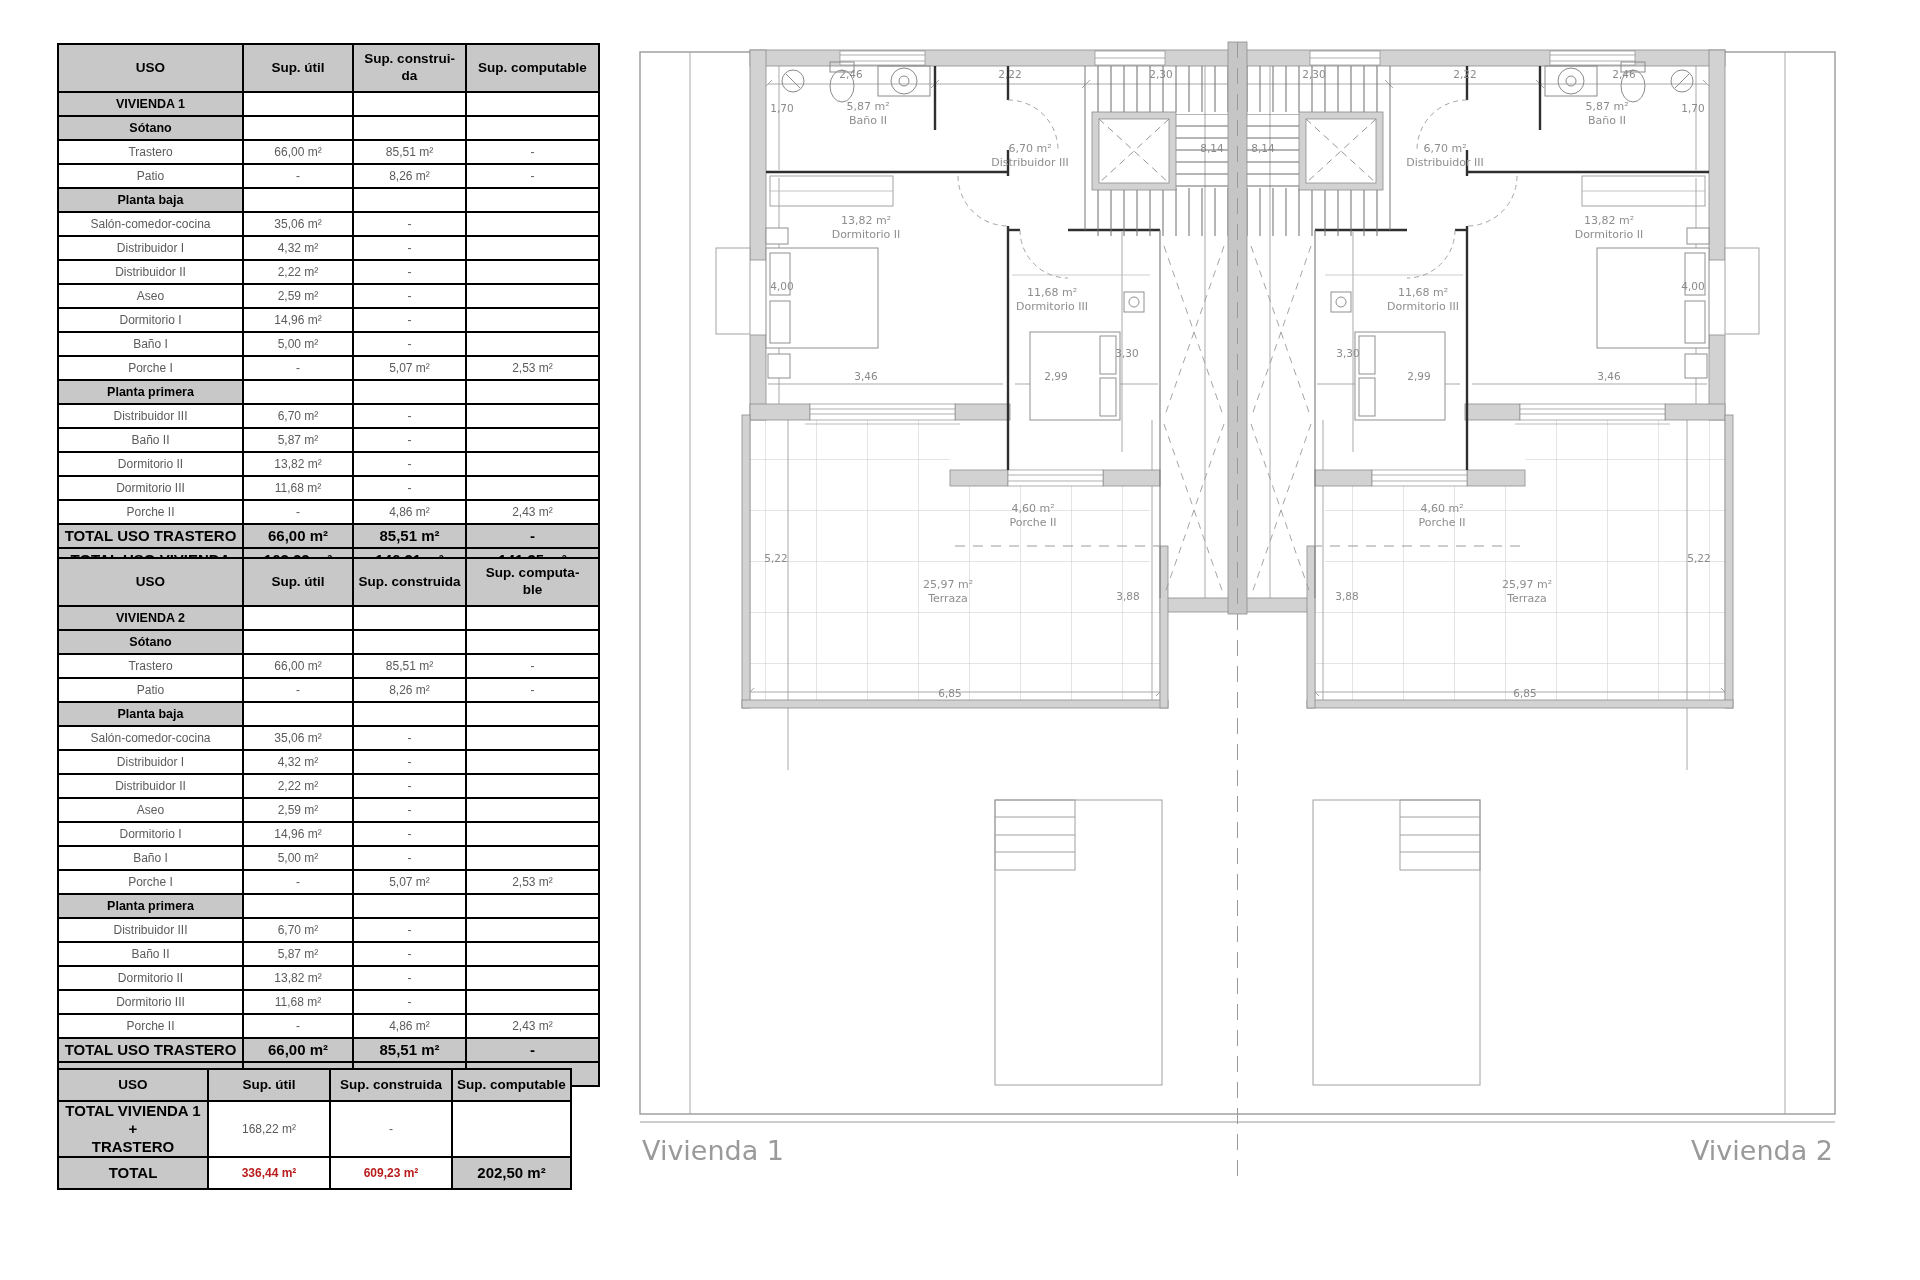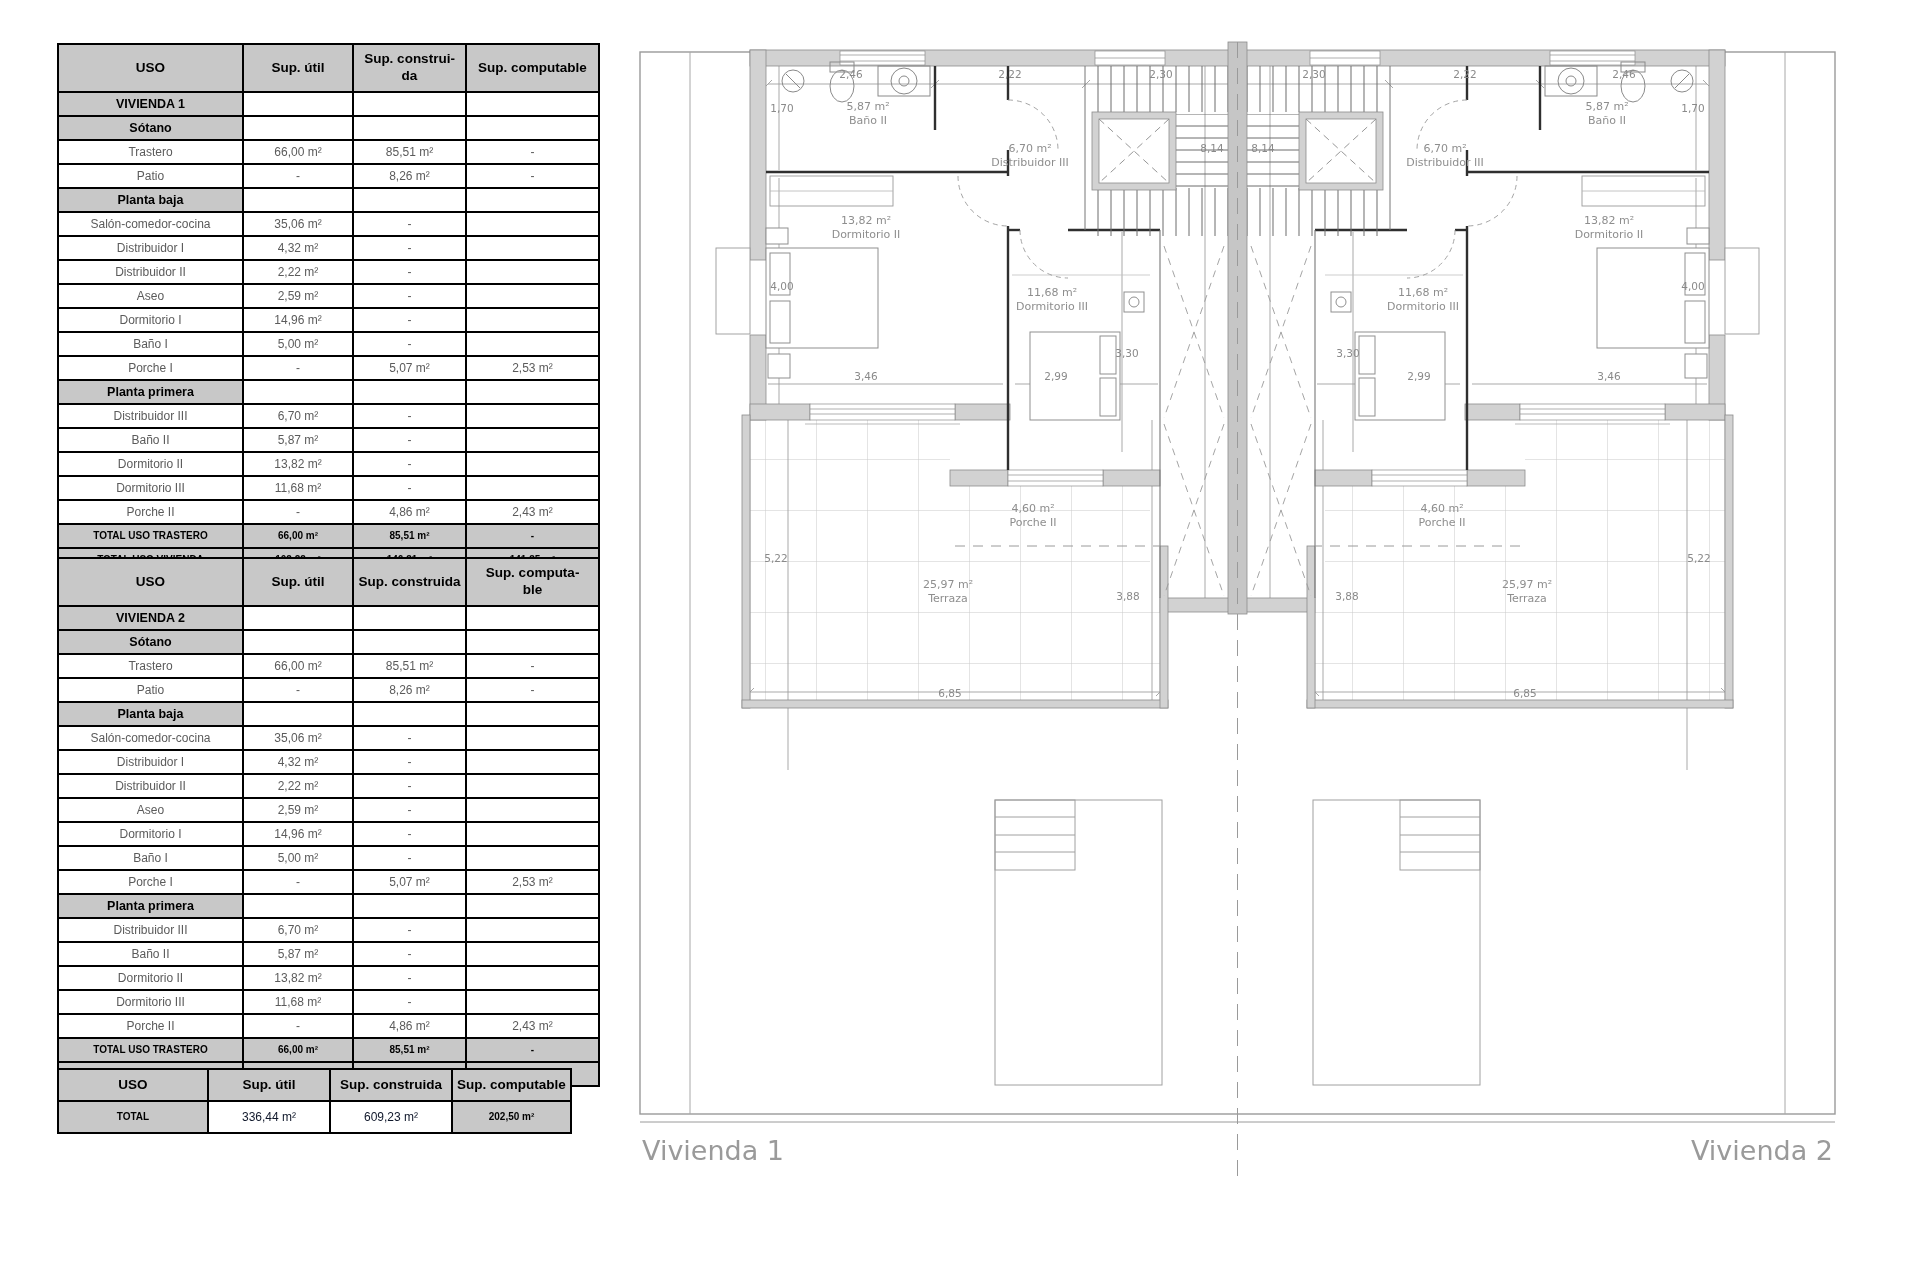--- a/index.html
+++ b/index.html
@@ -6,22 +6,22 @@
   #page{position:relative;width:1920px;height:1201px;background:#fff;overflow:hidden;
         font-family:"Liberation Sans",sans-serif;}
   
   .atable{position:absolute;border-collapse:collapse;table-layout:fixed;background:#fff;}
   .atable td,.atable th{border:2.5px solid #000;padding:0 4px;text-align:center;vertical-align:middle;
         font-family:"Liberation Sans",sans-serif;overflow:hidden;}
   .atable th{background:#c8c8c8;font-weight:bold;font-size:13.5px;color:#000;height:46px;white-space:pre-line;line-height:1.25;}
   .atable td{height:22px;font-size:12px;}
   .atable td.sec{background:#c8c8c8;font-weight:bold;color:#000;font-size:12.5px;}
   .atable td.dat{color:#5b5b5b;}
-  .atable td.tot{background:#c8c8c8;font-weight:bold;color:#000;font-size:10px;white-space:pre-line;line-height:1.2;}
-  .atable td.wb{font-weight:normal;color:#0f172a;}
+  .atable td.tot{background:#c8c8c8;font-weight:bold;color:#000;font-size:15px;white-space:pre-line;line-height:1.2;}
+  .atable td.wb{font-weight:bold;color:#b91c1c;}
   .atable td.e{background:#fff;}
   #table3 th{height:30px;}
   #table3 td{height:30px;}
   #table3 tr.bigrow td{height:44px;}
   
   #plan{position:absolute;left:630px;top:40px;}
   text{font-family:"DejaVu Sans",sans-serif;}
   .planlbl{fill:#8e8e8e;font-size:11px;}
   .dimlbl{fill:#8a8a8a;font-size:10.5px;}
   .title{fill:#9a9a9a;font-size:27px;}
@@ -319,20 +319,27 @@
         </colgroup>
     <thead>
           <tr>
             <th>USO</th>
             <th>Sup. útil</th>
             <th>Sup. construida</th>
             <th>Sup. computable</th>
           </tr>
         </thead>
         <tbody>
+          <tr class="bigrow">
+            <td class="tot">TOTAL VIVIENDA 1 +
+TRASTERO</td>
+            <td class="dat">168,22 m²</td>
+            <td class="dat">-</td>
+            <td class="e"></td>
+          </tr>
           <tr>
             <td class="tot">TOTAL</td>
             <td class="wb">336,44 m²</td>
             <td class="wb">609,23  m²</td>
             <td class="tot">202,50  m²</td>
           </tr>
         </tbody>
       </table>
   </div>
 

